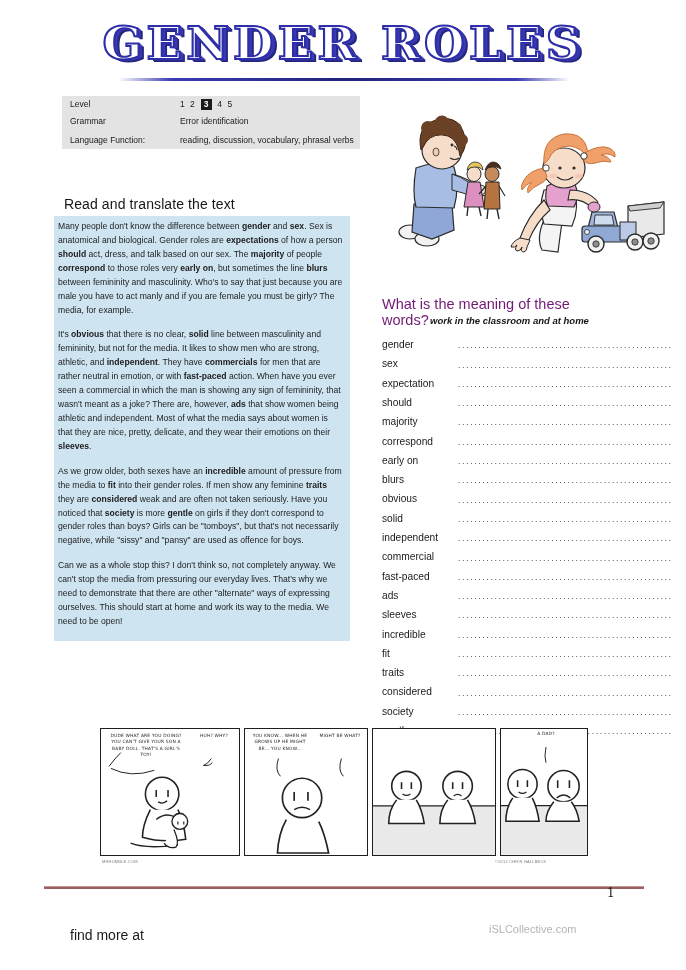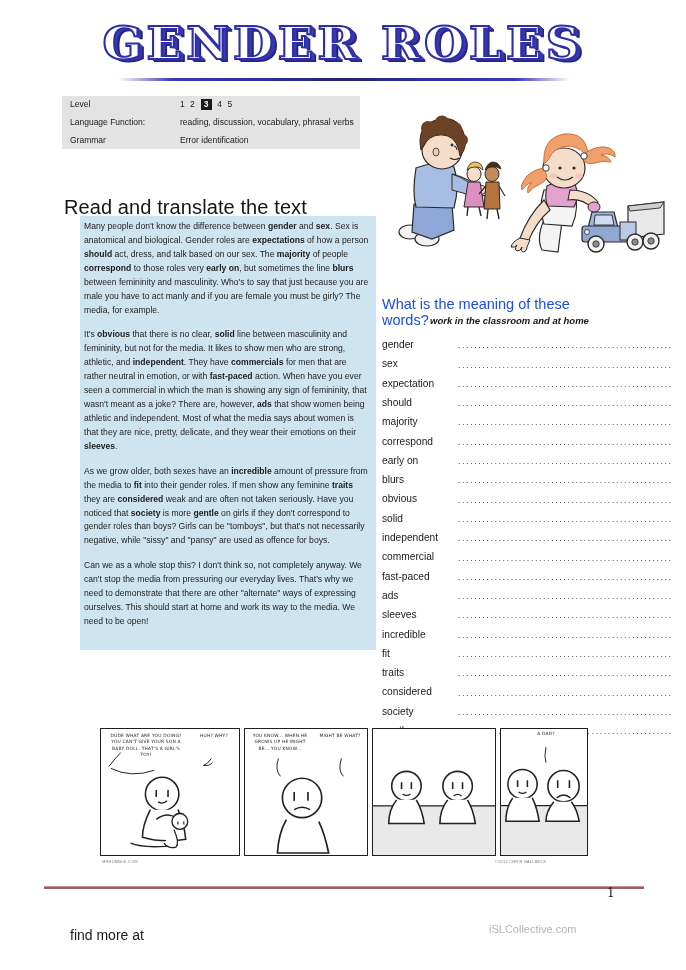--- a/index.html
+++ b/index.html
@@ -49,44 +49,44 @@
   .info-value { flex: 1; line-height: 1.35; }
   .level-scale { letter-spacing: 1.5px; }
   .level-active {
     display: inline-block; background: #1a1a1a; color: #fff;
     padding: 0 2.5px; font-weight: bold; margin: 0 1px;
   }
 
   
   .read-heading {
     position: absolute; left: 64px; top: 196px;
-    font-size: 20px; color: #161616; font-weight: normal;
+    font-size: 14px; color: #161616; font-weight: normal;
     letter-spacing: 0.1px;
   }
   .passage {
-    position: absolute; left: 80px; top: 216px;
+    position: absolute; left: 54px; top: 216px;
     width: 296px;
     background: #cfe4f1;
-    padding: 4px 6px 19px 4px;
+    padding: 4px 6px 10px 4px;
     font-size: 8.6px;
     line-height: 1.62;
     color: #1c1c1c;
     text-align: left;
   }
   .passage p { margin-bottom: 11px; }
   .passage p:last-child { margin-bottom: 2px; }
   .passage b { font-weight: bold; }
 
   
   .illustration { position: absolute; left: 392px; top: 112px; width: 276px; height: 168px; }
 
   
   .vocab-heading {
     position: absolute; left: 382px; top: 296px;
-    font-size: 14.5px; color: #1d4ed8;
+    font-size: 14.5px; color: #701a75;
   }
   .vocab-sub {
     position: absolute; left: 382px; top: 315px;
     font-size: 9.5px; font-style: italic; font-weight: bold; color: #151515; margin-left: 48px;
   }
   .vocab-list { position: absolute; left: 382px; top: 332px; width: 290px; }
   .vocab-row { display: flex; align-items: flex-end; height: 19.3px; }
   .vocab-word {
     width: 76px; flex: 0 0 76px;
     font-size: 10.2px; color: #1a1a1a; line-height: 1.1;
@@ -163,27 +163,27 @@
     <div class="info-row">
       <div class="info-label">Level</div>
       <div class="info-value level-scale">
         <span>1</span>
         <span>2</span>
         <span class="level-active">3</span>
         <span>4</span>
         <span>5</span>
       </div>
     </div>
+    <div class="info-row">
+      <div class="info-label">Grammar</div>
+      <div class="info-value">Error identification</div>
+    </div>
     <div class="info-row r2">
       <div class="info-label">Language Function:</div>
       <div class="info-value">reading, discussion, vocabulary, phrasal verbs</div>
-    </div>
-    <div class="info-row">
-      <div class="info-label">Grammar</div>
-      <div class="info-value">Error identification</div>
     </div>
   </div>
 
   <div class="read-heading">Read and translate the text</div>
   <div class="passage" id="passage">
       <p>Many people don't know the difference between <b>gender</b> and <b>sex</b>. Sex is anatomical and biological. Gender roles are <b>expectations</b> of how a person <b>should</b> act, dress, and talk based on our sex. The <b>majority</b> of people <b>correspond</b> to those roles very <b>early on</b>, but sometimes the line <b>blurs</b> between femininity and masculinity. Who's to say that just because you are male you have to act manly and if you are female you must be girly? The media, for example.</p>
       <p>It's <b>obvious</b> that there is no clear, <b>solid</b> line between masculinity and femininity, but not for the media. It likes to show men who are strong, athletic, and <b>independent</b>. They have <b>commercials</b> for men that are rather neutral in emotion, or with <b>fast-paced</b> action. When have you ever seen a commercial in which the man is showing any sign of femininity, that wasn't meant as a joke? There are, however, <b>ads</b> that show women being athletic and independent. Most of what the media says about women is that they are nice, pretty, delicate, and they wear their emotions on their <b>sleeves</b>.</p>
       <p>As we grow older, both sexes have an <b>incredible</b> amount of pressure from the media to <b>fit</b> into their gender roles. If men show any feminine <b>traits</b> they are <b>considered</b> weak and are often not taken seriously. Have you noticed that <b>society</b> is more <b>gentle</b> on girls if they don't correspond to gender roles than boys? Girls can be "tomboys", but that's not necessarily negative, while "sissy" and "pansy" are used as offence for boys.</p>
       <p>Can we as a whole stop this? I don't think so, not completely anyway. We can't stop the media from pressuring our everyday lives. That's why we need to demonstrate that there are other "alternate" ways of expressing ourselves. This should start at home and work its way to the media. We need to be open!</p>
     </div>

